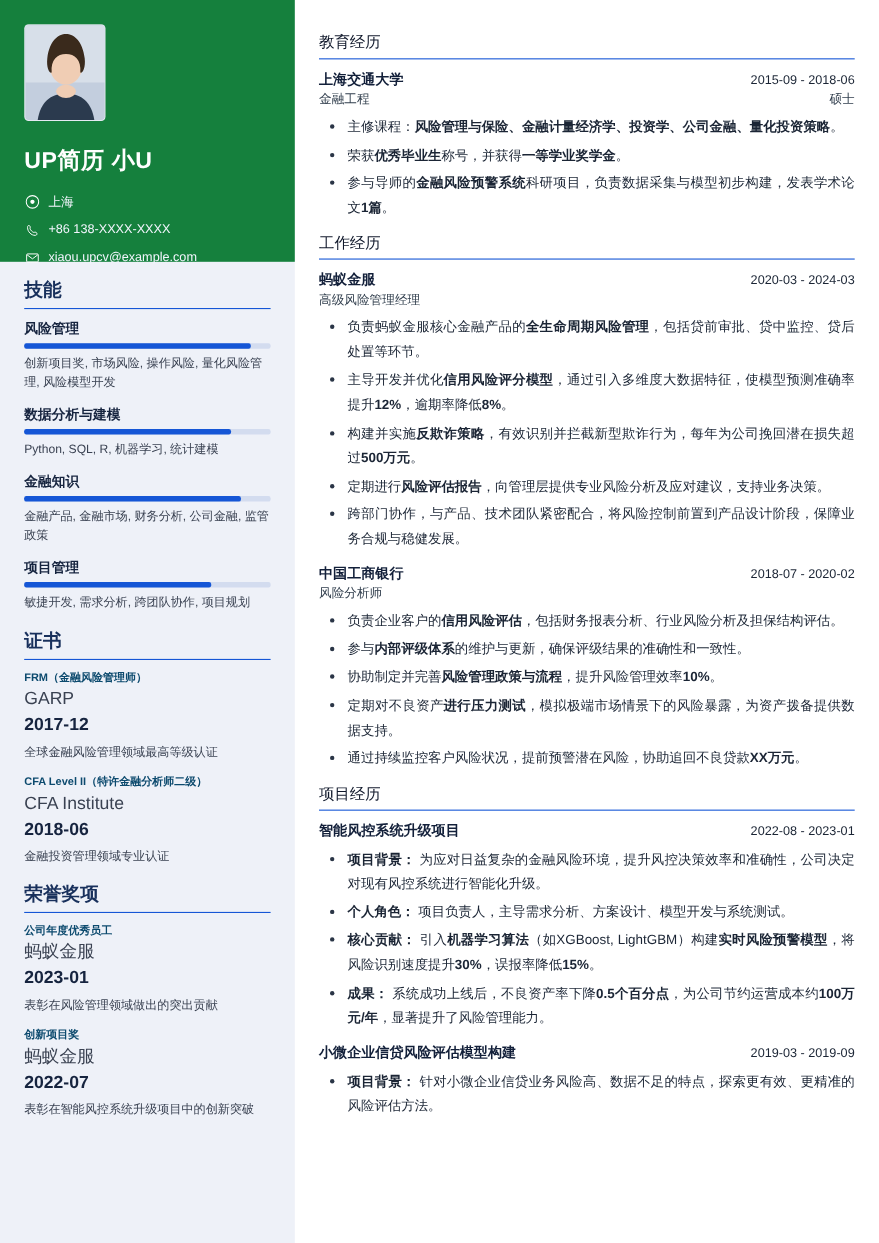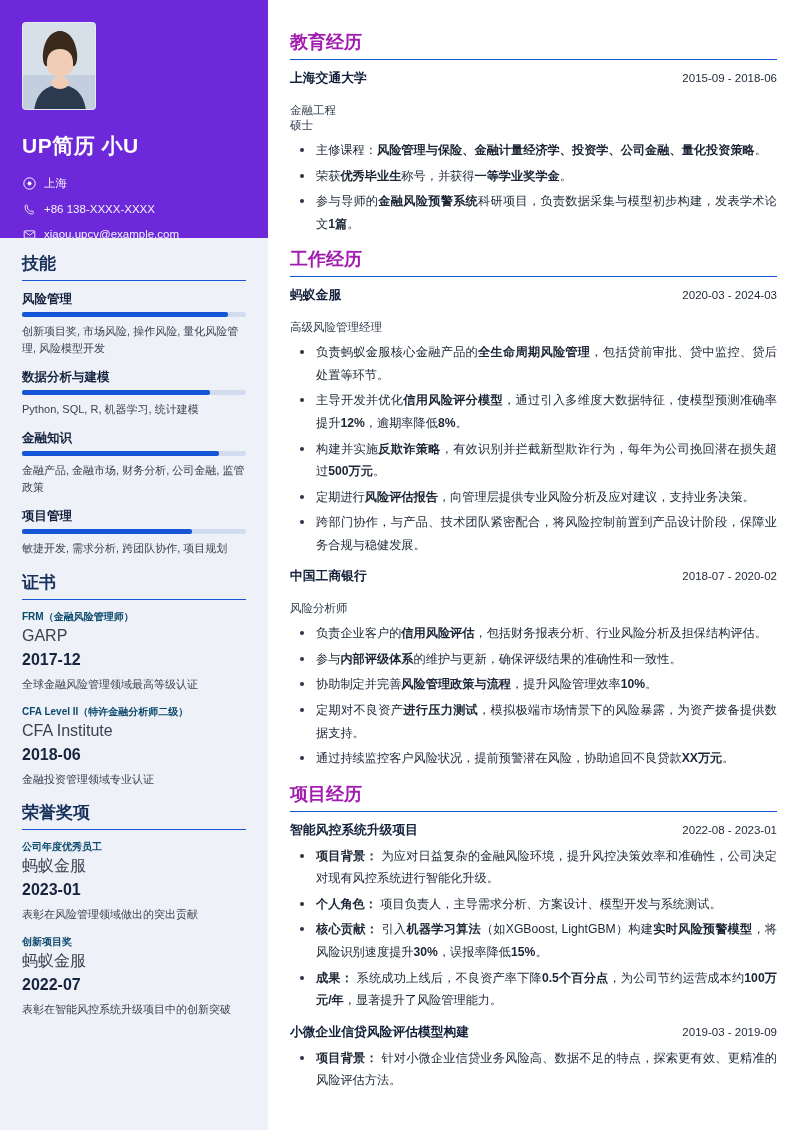--- a/index.html
+++ b/index.html
@@ -19,21 +19,21 @@
   }
 
   
   .sidebar {
     width: 268px;
     flex: 0 0 268px;
     background: #eef1f8;
     position: relative;
   }
   .sidebar-top {
-    background: #6d28d9;
+    background: #15803d;
     color: #ffffff;
     padding: 22px 22px 24px 22px;
     height: 238px;
   }
   .avatar {
     width: 74px;
     height: 88px;
     border-radius: 4px;
     overflow: hidden;
     background: #cbd5e6;
@@ -128,23 +128,23 @@
   }
   .summary {
     font-size: 12.5px;
     line-height: 1.95;
     color: #1b2535;
     text-align: justify;
     padding-bottom: 14px;
   }
   .main-sec { margin-top: 12px; }
   .main-sec-title {
-    font-size: 18px;
-    font-weight: bold;
-    color: #a21caf;
+    font-size: 14px;
+    font-weight: normal;
+    color: #0f172a;
     padding-bottom: 5px;
     border-bottom: 1.5px solid #1556d6;
     margin-bottom: 10px;
   }
   .entry { margin-bottom: 12px; }
   .entry-head {
     display: flex;
     justify-content: space-between;
     align-items: baseline;
   }
@@ -154,25 +154,24 @@
     color: #13203a;
   }
   .entry-date {
     font-size: 11.5px;
     color: #1b2535;
     white-space: nowrap;
   }
   .entry-sub {
     display: flex;
     justify-content: space-between;
-    align-items: flex-start;
+    align-items: center;
     font-size: 11.5px;
     color: #33404f;
-    margin-top: 16px;
-    flex-direction: column;
+    margin-top: 2px;
   }
   ul.bullets {
     list-style: none;
     margin: 6px 0 0 0;
     padding: 0;
   }
   ul.bullets > li {
     position: relative;
     padding-left: 26px;
     font-size: 12.2px;

